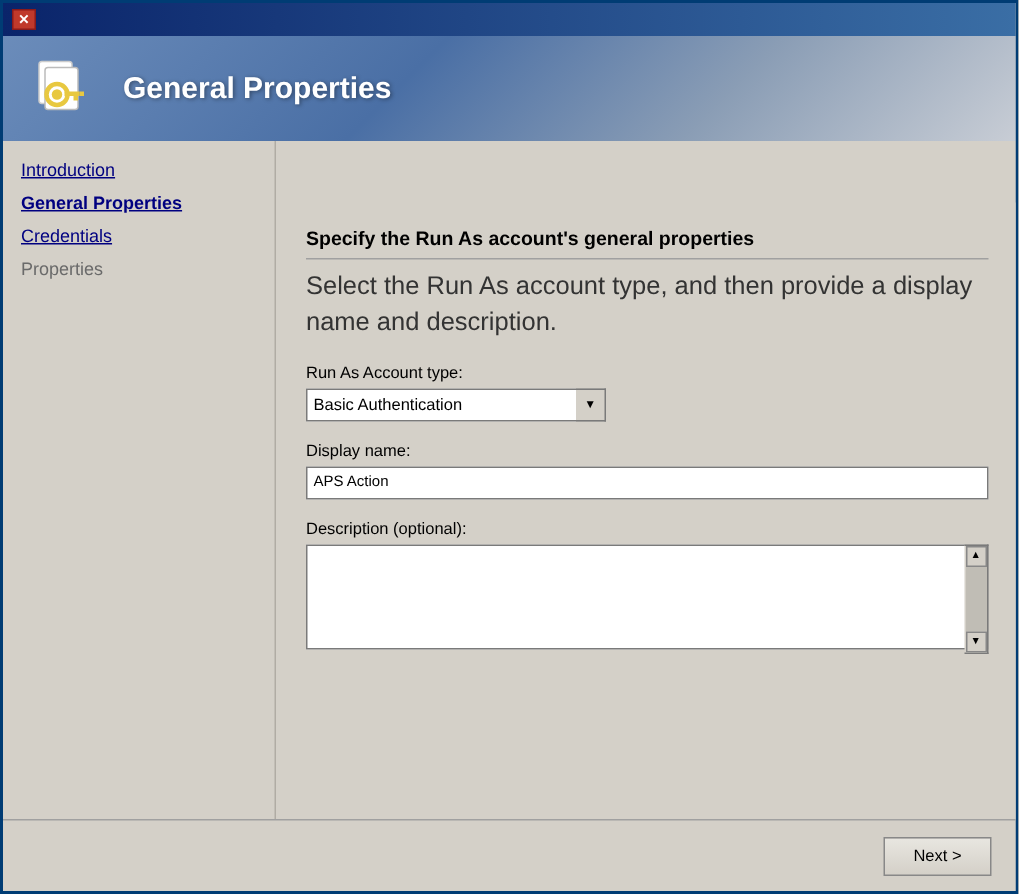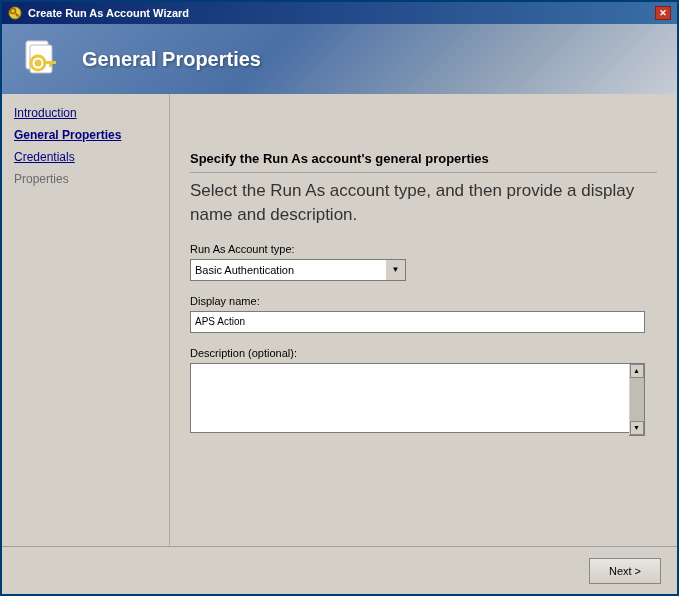--- a/index.html
+++ b/index.html
@@ -87,21 +87,21 @@
     }
 
     .main-content {
       display: flex;
       flex: 1;
       background: #d4d0c8;
       overflow: hidden;
     }
 
     .sidebar {
-      width: 168px;
+      width: 182px;
       background: #d4d0c8;
       padding: 8px 0;
       border-right: 1px solid #b0aca4;
       flex-shrink: 0;
     }
 
     .sidebar-item {
       padding: 4px 12px;
       font-size: 12px;
       color: #000080;
@@ -156,21 +156,21 @@
       color: #000;
       margin-bottom: 4px;
     }
 
     .form-select-wrapper {
       position: relative;
       display: inline-block;
     }
 
     .form-select {
-      width: 216px;
+      width: 200px;
       height: 22px;
       border: 1px solid #7a7a7a;
       background: white;
       font-size: 11px;
       padding: 2px 22px 2px 4px;
       appearance: none;
       -webkit-appearance: none;
       cursor: pointer;
     }
 
@@ -280,30 +280,20 @@
     .footer-btn.primary {
       background: linear-gradient(to bottom, #e8e6e0, #d4d0c8);
     }
   </style>
 </head>
 <body>
 
 <div class="window">
 
   <div class="title-bar">
-    <div class="title-bar-left">
-      <div class="title-bar-icon">
-        <svg width="14" height="14" viewBox="0 0 14 14">
-          <circle cx="7" cy="7" r="6" fill="#e8c840" stroke="#a08800" stroke-width="1"></circle>
-          <rect x="6" y="8" width="2" height="4" fill="#a06800" transform="rotate(-45 7 7)"></rect>
-          <circle cx="5" cy="5" r="2.5" fill="none" stroke="#a06800" stroke-width="1.5"></circle>
-        </svg>
-      </div>
-      <span>Create Run As Account Wizard</span>
-    </div>
     <div class="close-btn">✕</div>
   </div>
 
   <div class="header-banner">
     <div class="header-icon">
       <svg width="48" height="48" viewBox="0 0 48 48">
 
         <rect x="8" y="6" width="22" height="28" rx="2" fill="white" stroke="#ccc" stroke-width="1"></rect>
         <rect x="12" y="10" width="22" height="28" rx="2" fill="white" stroke="#bbb" stroke-width="1"></rect>
 

